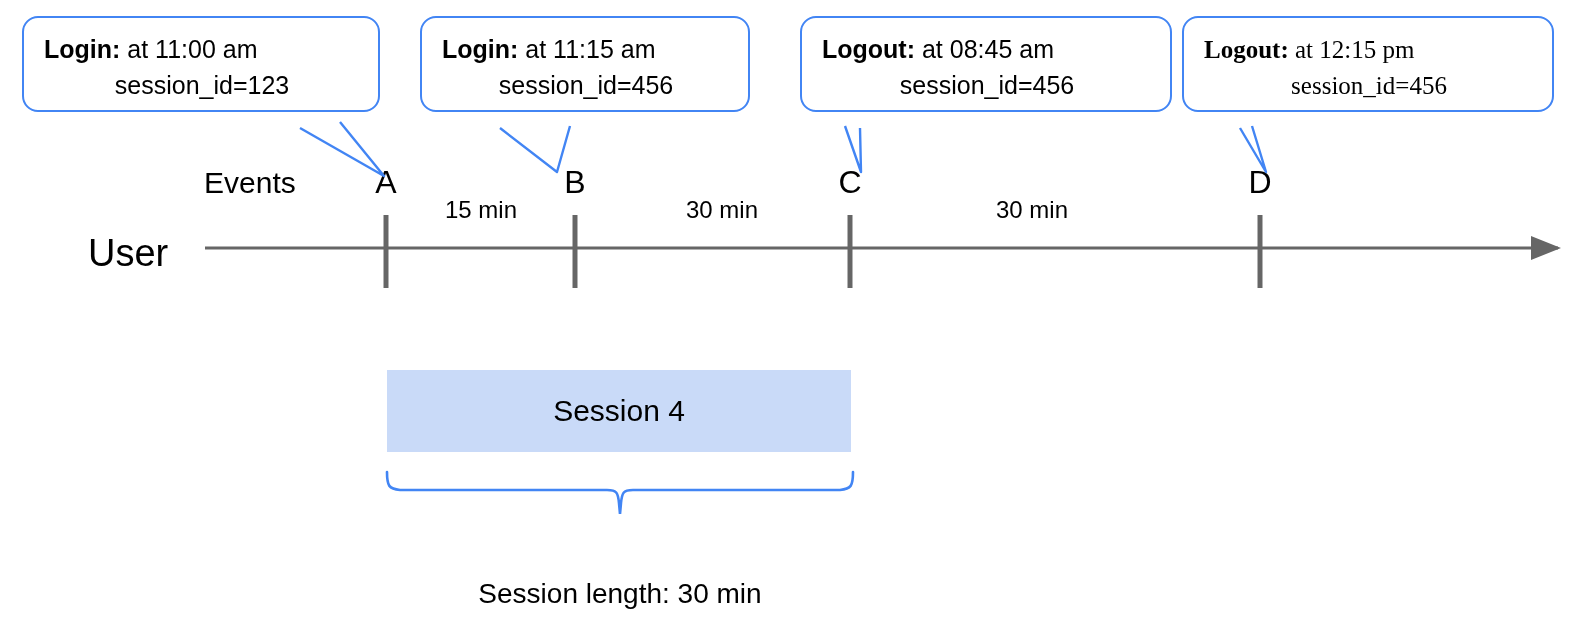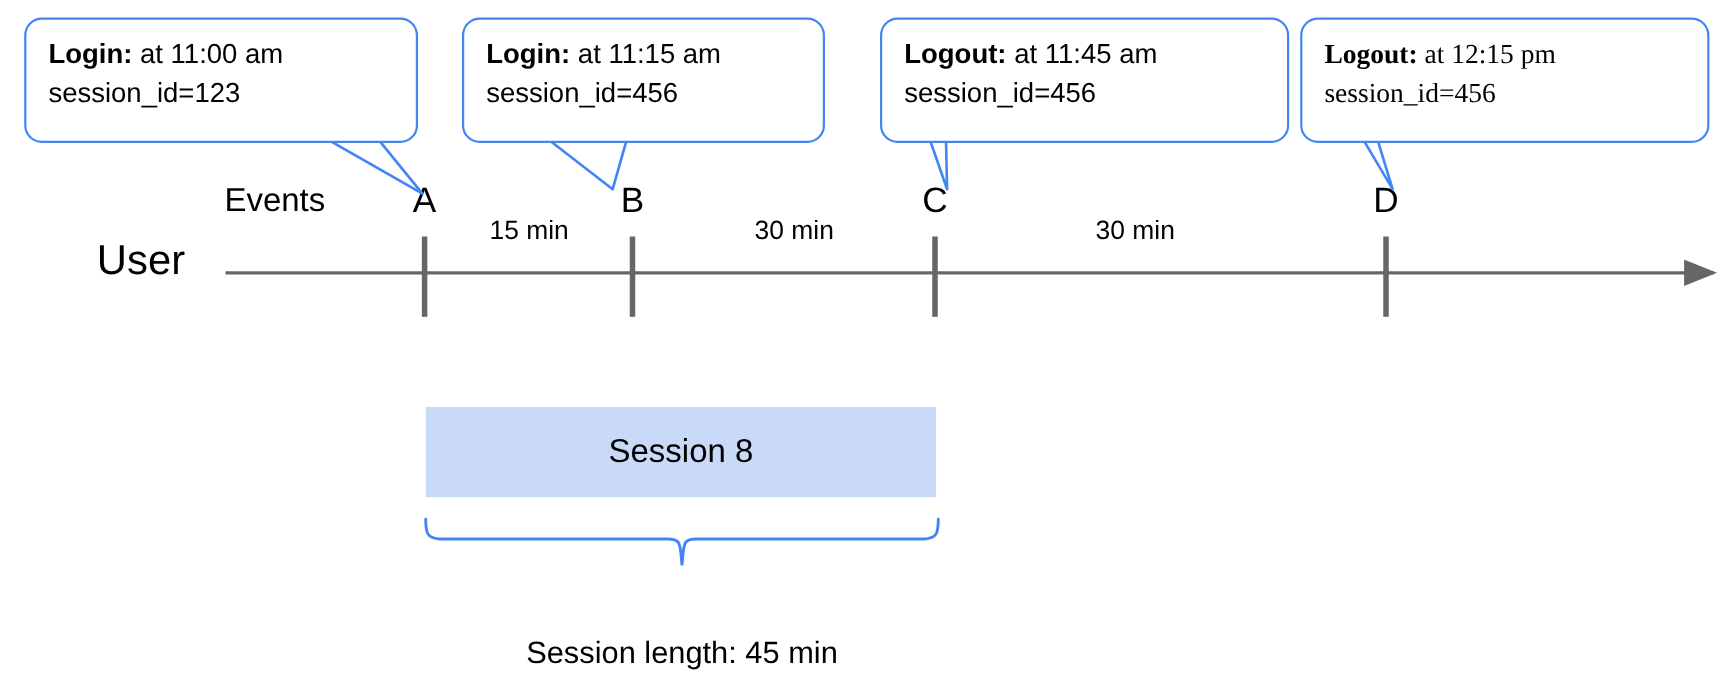--- a/index.html
+++ b/index.html
@@ -23,28 +23,28 @@
     height: 630px;
   }
 
   
   .callout {
     position: absolute;
     box-sizing: border-box;
     border: 2px solid #4285f4;
     border-radius: 16px;
     background: #ffffff;
-    padding: 14px 18px 25px 20px;
+    padding: 14px 18px 7px 20px;
     font-size: 25px;
     line-height: 1.42;
     white-space: nowrap;
     z-index: 3;
   }
   .callout .ev-type { font-weight: bold; }
-  .callout .ev-line2 { display: block; }
+  .callout .ev-line2 { display: block; text-align: center; }
 
   .callout-tail {
     position: absolute;
     z-index: 2;
     overflow: visible;
     pointer-events: none;
   }
 
   
   .row-label {
@@ -53,21 +53,21 @@
   }
   #events-label {
     font-size: 30px;
     left: 168px;
     top: 166px;
     margin-left: 36px;
   }
   #user-label {
     font-size: 38px;
     left: 88px;
-    top: 216px;
+    top: 232px;
   }
 
   
   #timeline-svg {
     position: absolute;
     left: 0;
     top: 0;
     width: 1574px;
     height: 630px;
     z-index: 1;
@@ -125,21 +125,21 @@
     <span class="ev-type">Login:</span><span> at 11:00 am</span>
     <span class="ev-line2">session_id=123</span>
   </div>
 
   <div class="callout" id="callout-b" style="left:420px; top:16px; width:330px;">
     <span class="ev-type">Login:</span><span> at 11:15 am</span>
     <span class="ev-line2">session_id=456</span>
   </div>
 
   <div class="callout" id="callout-c" style="left:800px; top:16px; width:372px;">
-    <span class="ev-type">Logout:</span><span> at 11:45 am</span>
+    <span class="ev-type">Logout:</span><span> at 08:45 am</span>
     <span class="ev-line2">session_id=456</span>
   </div>
 
   <div class="callout" id="callout-d" style="left:1182px; top:16px; width:372px;font-family:Liberation Serif, serif;">
     <span class="ev-type">Logout:</span><span> at 12:15 pm</span>
     <span class="ev-line2">session_id=456</span>
   </div>
 
   <div class="row-label" id="events-label">Events</div>
   <div class="row-label" id="user-label">User</div>
@@ -172,18 +172,18 @@
   <div class="marker-label" style="left:386px; top:164px;">A</div>
   <div class="marker-label" style="left:575px; top:164px;">B</div>
   <div class="marker-label" style="left:850px; top:164px;">C</div>
   <div class="marker-label" style="left:1260px; top:164px;">D</div>
 
   <div class="interval-label" style="left:481px; top:196px;">15 min</div>
   <div class="interval-label" style="left:722px; top:196px;">30 min</div>
   <div class="interval-label" style="left:1032px; top:196px;">30 min</div>
 
   <div id="session-bar" style="left:387px; top:370px; width:464px; height:82px;">
-    <span>Session 8</span>
+    <span>Session 4</span>
   </div>
 
-  <div id="session-length-label" style="left:620px; top:578px;">Session length: 45 min</div>
+  <div id="session-length-label" style="left:620px; top:578px;">Session length: 30 min</div>
 
 </div>
 
 </body></html>

